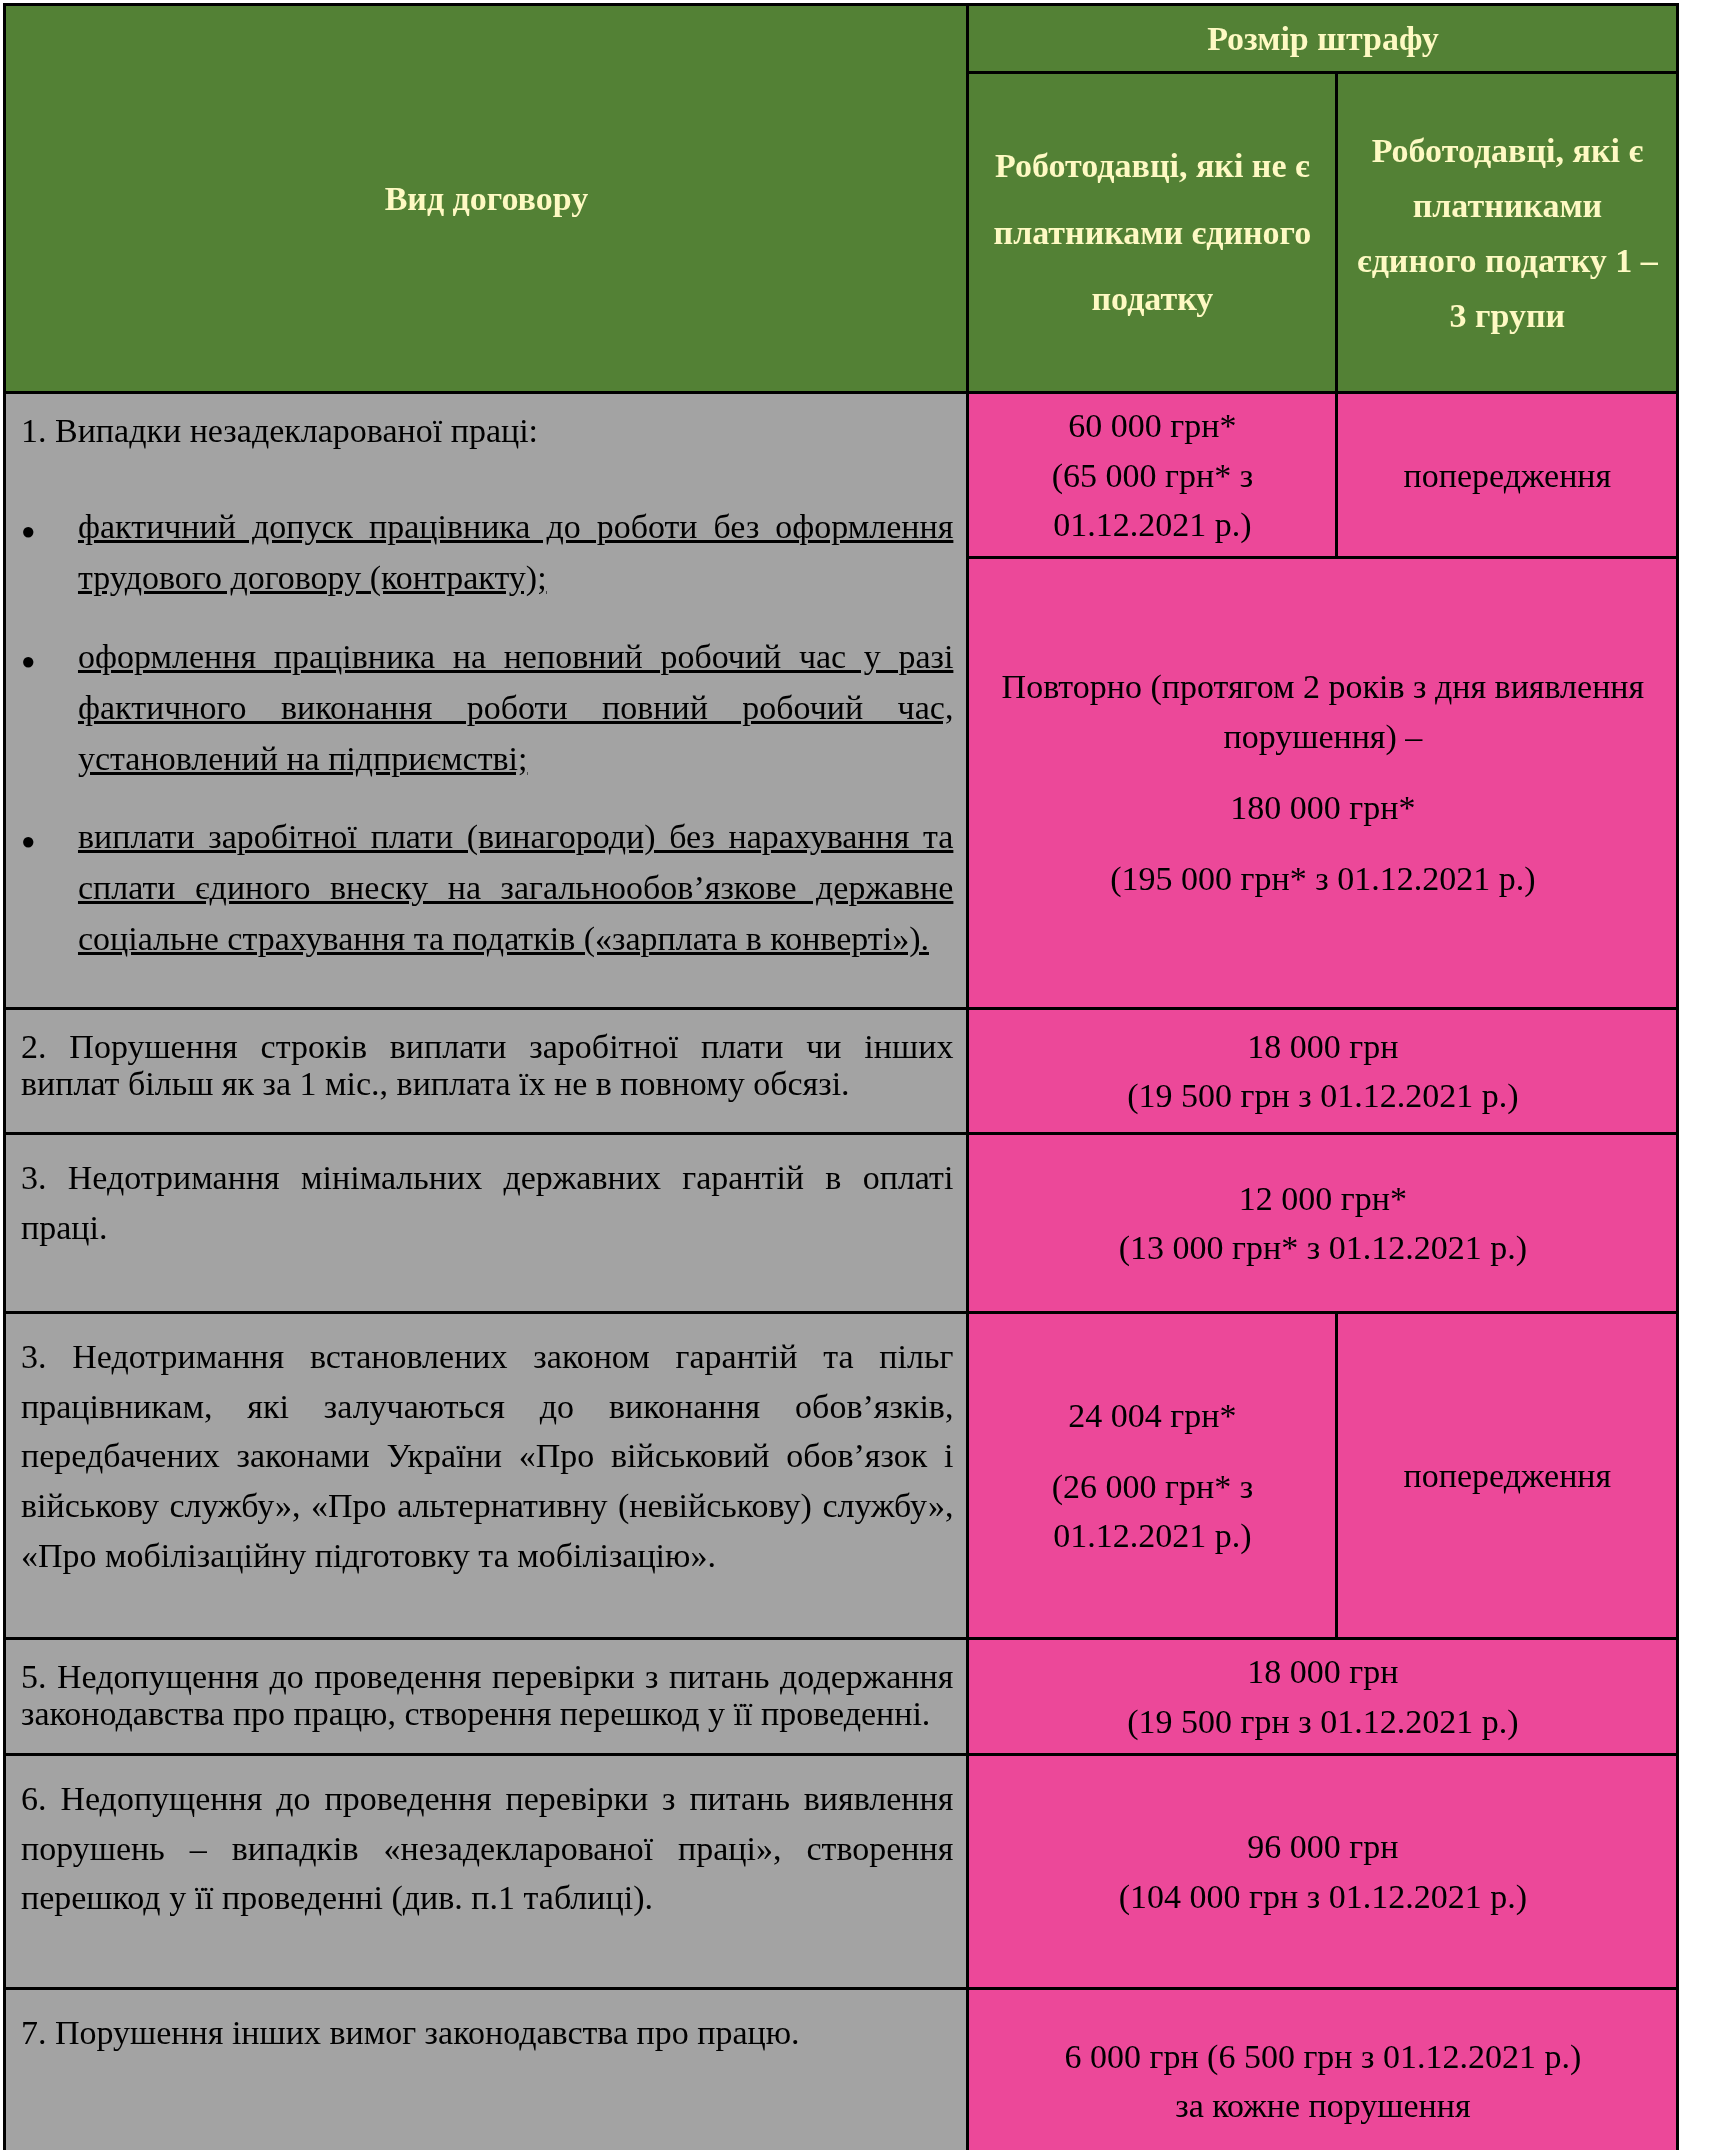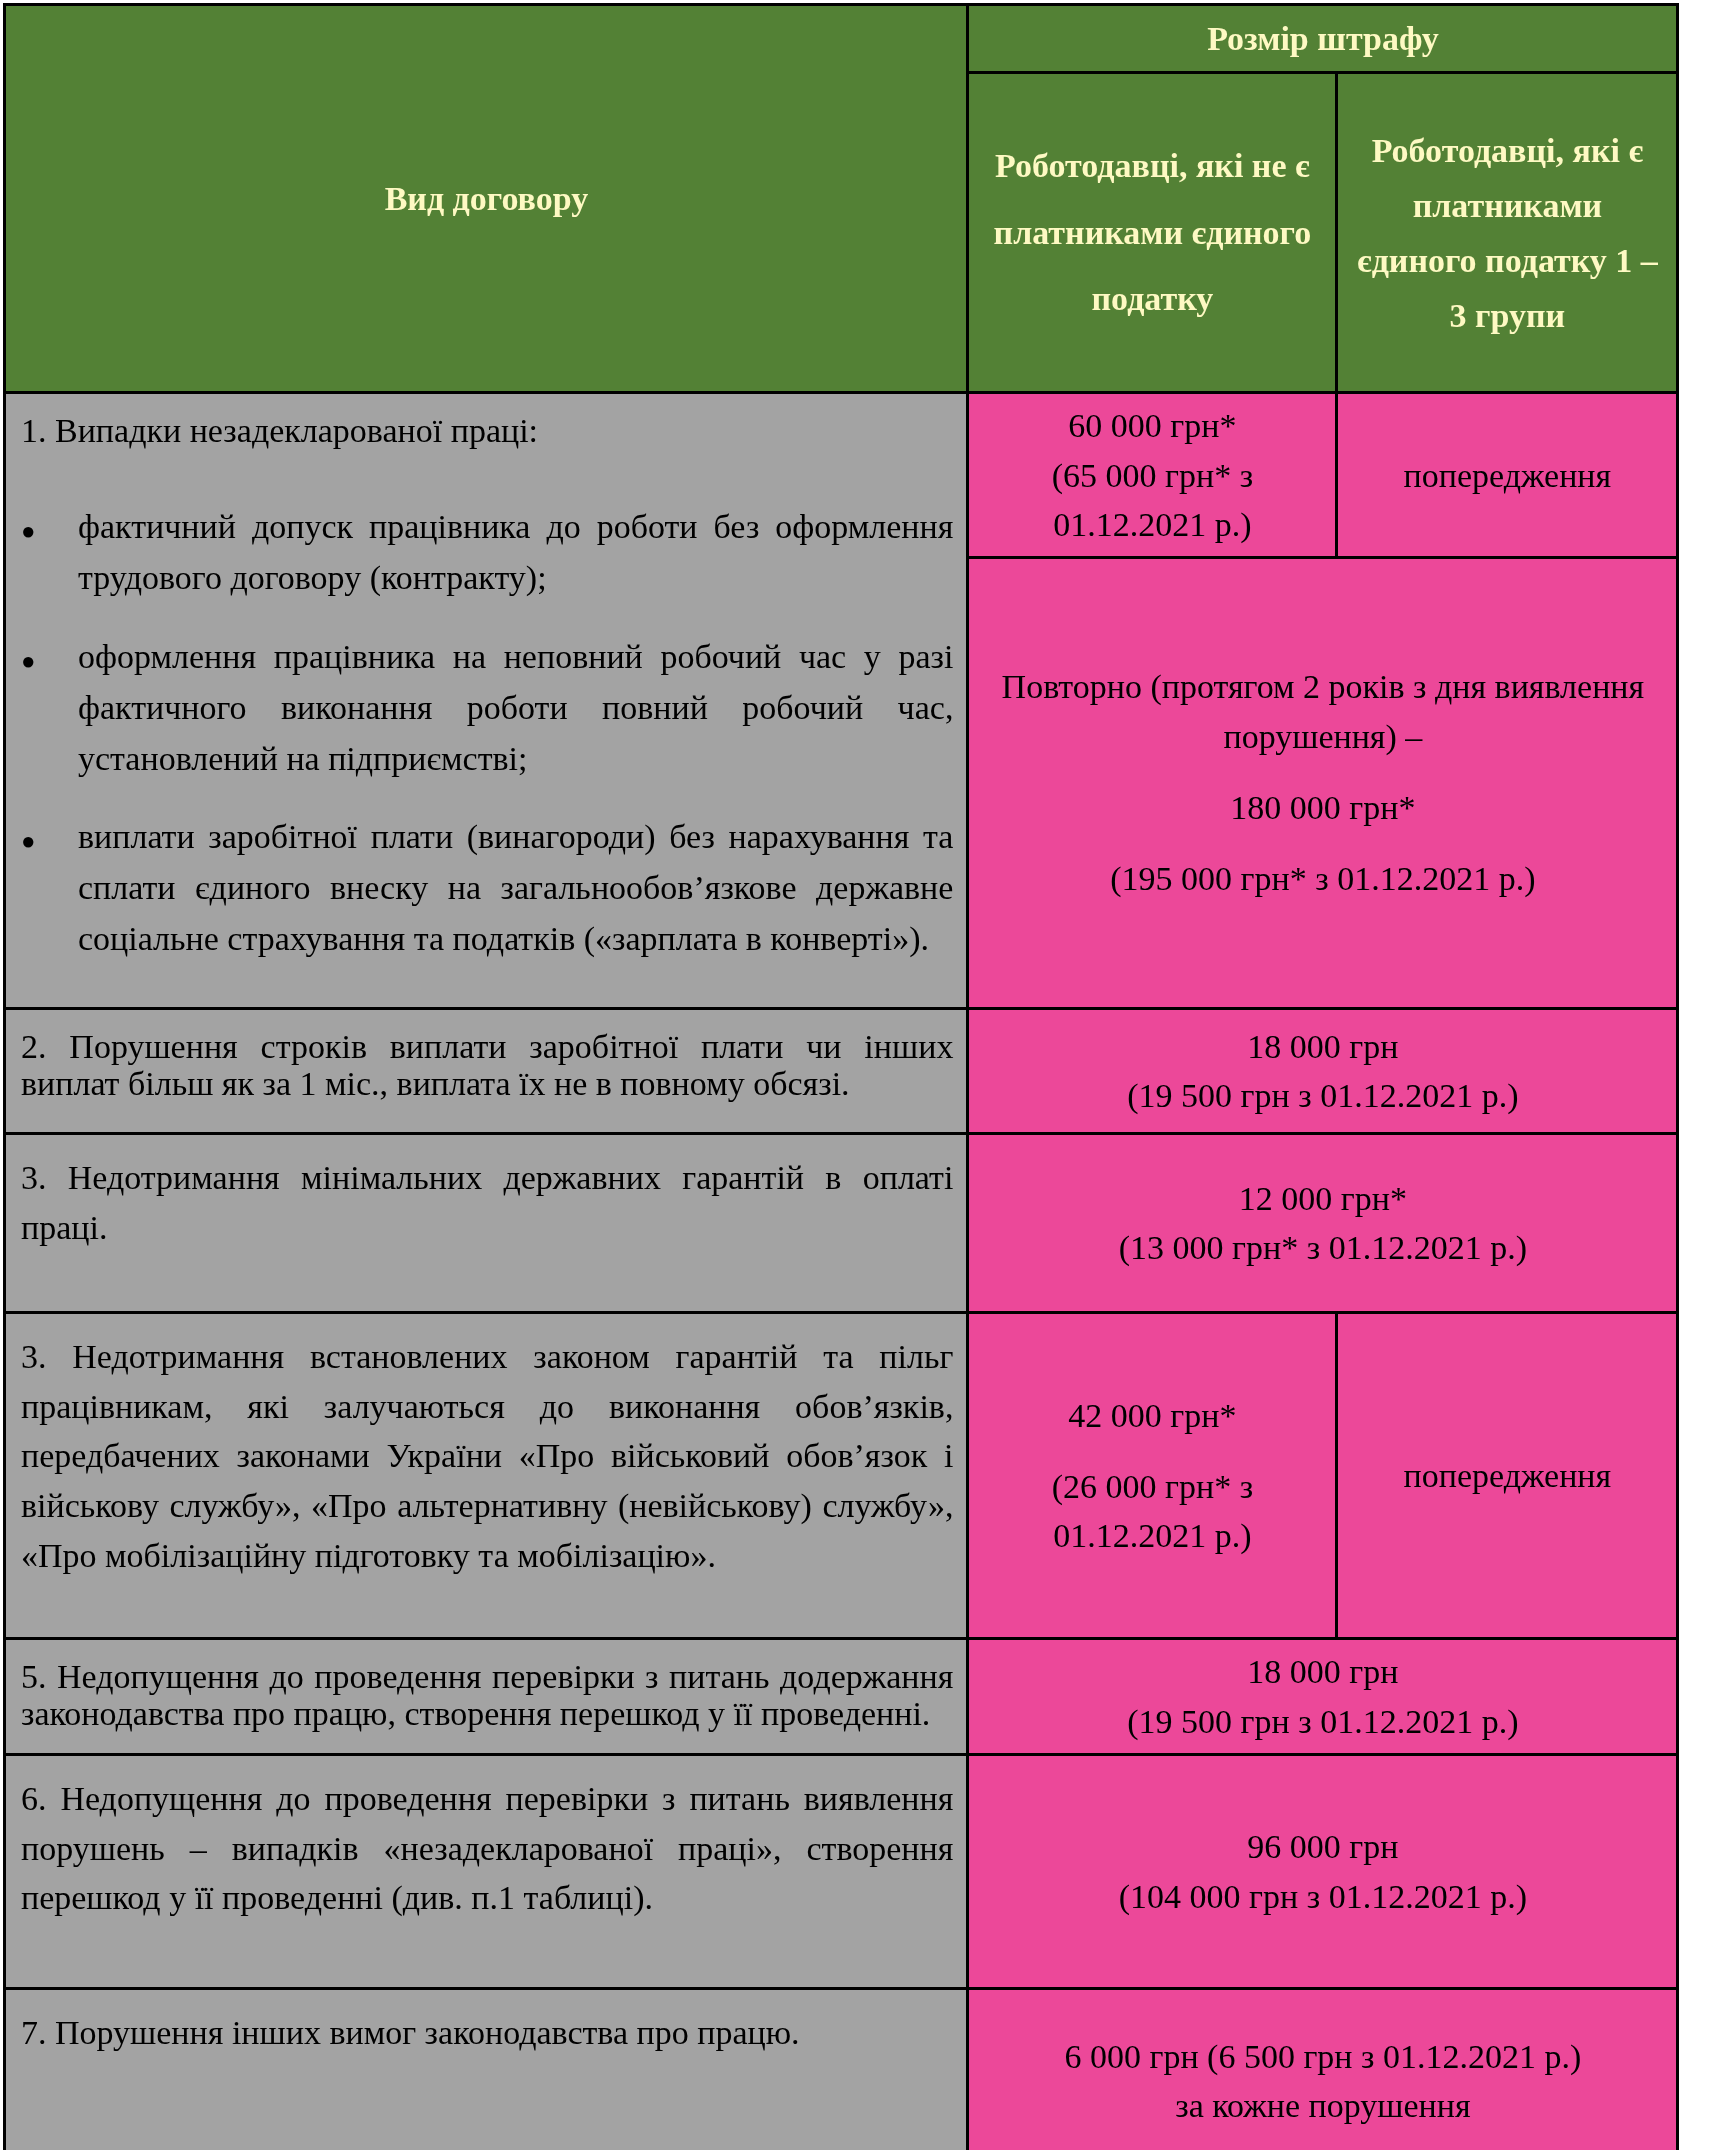--- a/index.html
+++ b/index.html
@@ -57,21 +57,21 @@
   .gap-lg p + p { }
   
   .intro { margin: 0 0 51px 0; line-height: 1.12; }
   .bullet { display: flex; line-height: 1.5; margin-bottom: 27.5px; }
   .bullet:last-child { margin-bottom: 0; }
   .b-mark {
     flex: none; width: 57px;
     font-size: 24px; margin-top: 12px;
     text-align: left;
   }
-  .b-text { flex: 1; text-align: justify; }
+  .b-text { flex: 1; text-align: justify; text-decoration: underline; }
 </style>
 </head>
 <body>
 
 <table class="fines">
   <colgroup>
     <col style="width:963px">
     <col style="width:369px">
     <col style="width:341px">
   </colgroup>
@@ -131,21 +131,21 @@
     <td class="vio lh-mid">3. Недотримання мінімальних державних гарантій в оплаті праці.</td>
     <td class="fine gap-lg" colspan="2">
       <p>12 000 грн*</p>
       <p>(13 000 грн* з 01.12.2021 р.)</p>
     </td>
   </tr>
 
   <tr style="height:326px;">
     <td class="vio lh-mid">3. Недотримання встановлених законом гарантій та пільг працівникам, які залучаються до виконання обов’язків, передбачених законами України «Про військовий обов’язок і військову службу», «Про альтернативну (невійськову) службу», «Про мобілізаційну підготовку та мобілізацію».</td>
     <td class="fine gap-md">
-      <p>42 000 грн*</p>
+      <p>24 004 грн*</p>
       <p>(26 000 грн* з 01.12.2021 р.)</p>
     </td>
     <td class="fine">
       <p>попередження</p>
     </td>
   </tr>
 
   <tr style="height:116px;">
     <td class="vio lh-tight">5. Недопущення до проведення перевірки з питань додержання законодавства про працю, створення перешкод у її проведенні.</td>
     <td class="fine" colspan="2">

